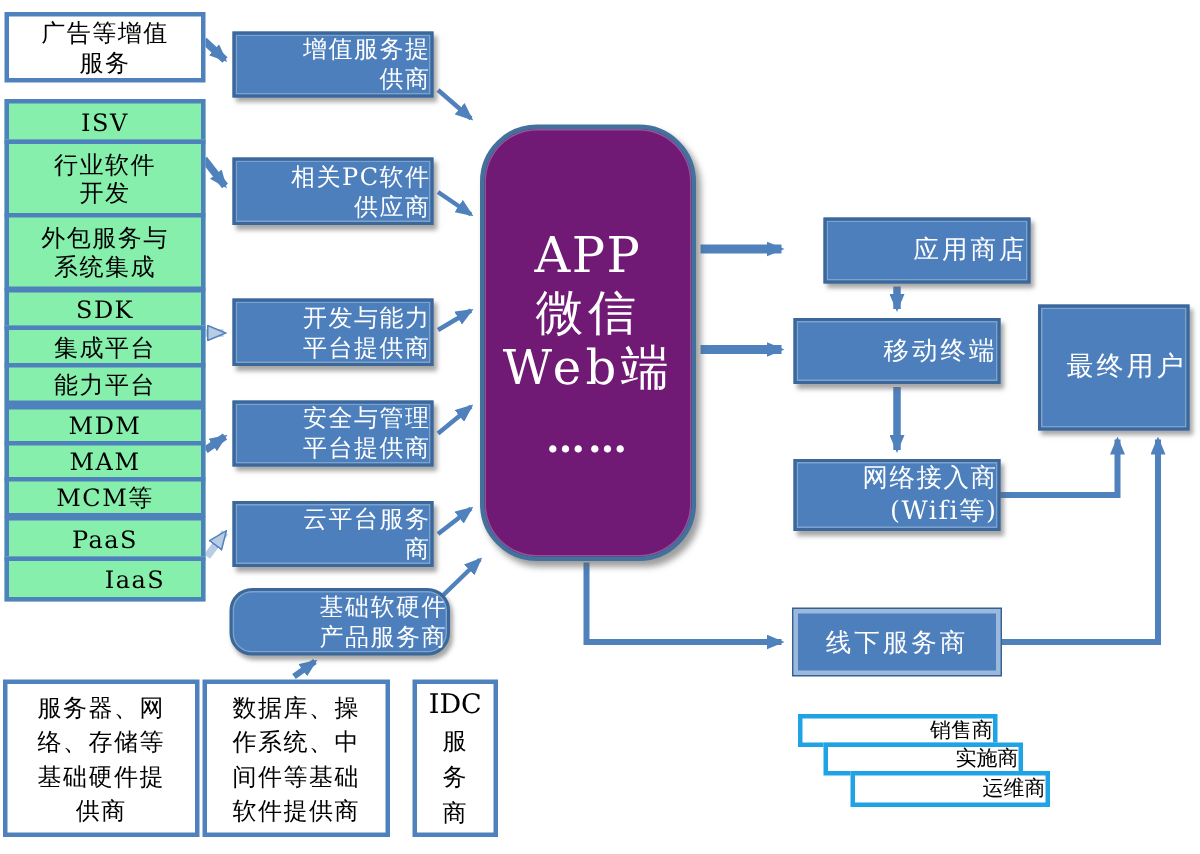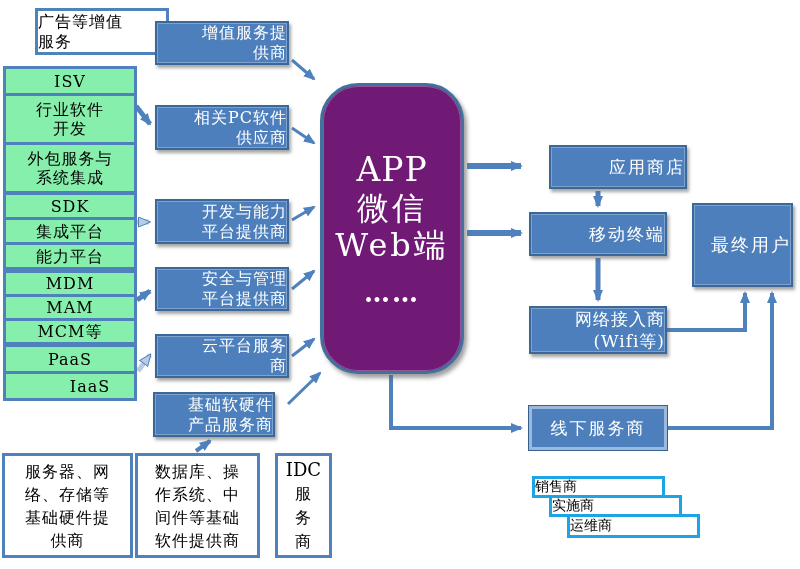--- a/index.html
+++ b/index.html
@@ -4,23 +4,23 @@
 <style>
   html,body{margin:0;padding:0;background:#fff;}
   .stage{
     position:relative;width:800px;height:569px;background:#ffffff;overflow:hidden;
     font-family:"DejaVu Serif","Liberation Serif",serif;color:#000;
   }
   .abs{position:absolute;box-sizing:border-box;}
   .links{position:absolute;left:0;top:0;width:800px;height:569px;}
 
   
-  .wbox{background:#fff;border:3px solid #4f81bd;text-align:left;
+  .wbox{background:#fff;border:3px solid #4f81bd;text-align:center;
         font-size:16px;line-height:20px;letter-spacing:1px;
-        display:flex;flex-direction:column;justify-content:center;margin-left:32px;}
+        display:flex;flex-direction:column;justify-content:center;}
   .grp{display:flex;flex-direction:column;}
   .grp .row{background:#86efac;border:3px solid #4f81bd;margin-top:-3px;text-align:center;
         font-size:16px;line-height:19px;letter-spacing:1px;flex:0 0 auto;
         display:flex;flex-direction:column;justify-content:center;}
   .grp .row:first-child{margin-top:0;}
   .latin{font-size:18px;letter-spacing:0;}
 
   
   .bbox{background:#4d7fbc;border:2px solid #3c6899;color:#fff;text-align:right;
         font-size:16px;line-height:20px;letter-spacing:1px;
@@ -34,21 +34,21 @@
   .cnode .l-big{font-size:33px;line-height:40px;letter-spacing:1px;}
   .cnode .l-mid{font-size:32px;line-height:37px;letter-spacing:3px;}
   .cnode .l-dots{font-size:26px;line-height:30px;font-weight:bold;letter-spacing:2px;margin-top:14px;}
 
   
   .obox{background:#4d7fbc;border:3px solid #9cb8dc;color:#fff;text-align:center;
         font-size:17px;letter-spacing:2px;box-shadow:0 0 0 1px #35618f;
         display:flex;flex-direction:column;justify-content:center;}
 
   
-  .casc{background:#fff;border:3px solid #1ea3e4;text-align:left;color:#000;
+  .casc{background:#fff;border:3px solid #1ea3e4;text-align:right;color:#000;
         font-size:14px;display:flex;flex-direction:column;justify-content:center;}
 
   
   .tcell{background:#fff;border:3px solid #4f81bd;text-align:center;
         font-size:16px;line-height:23px;letter-spacing:1px;
         display:flex;flex-direction:column;justify-content:center;}
 </style>
 </head>
 <body>
 
@@ -152,21 +152,21 @@
     <div>平台提供商</div>
   </div>
   <div class="abs bbox" style="left:155px;top:267px;width:134px;height:44px;">
     <div>安全与管理</div>
     <div>平台提供商</div>
   </div>
   <div class="abs bbox" style="left:155px;top:334px;width:134px;height:44px;">
     <div>云平台服务</div>
     <div>商</div>
   </div>
-  <div class="abs bbox" style="left:153px;top:392px;width:122px;height:45px;">
+  <div class="abs bbox" style="left:153px;top:392px;width:147px;height:45px;border-radius:15px;">
     <div>基础软硬件</div>
     <div>产品服务商</div>
   </div>
 
   <div class="abs cnode" style="left:320px;top:83px;width:144px;height:291px;">
     <div class="l-big">APP</div>
     <div class="l-mid">微信</div>
     <div class="l-mid">Web端</div>
     <div class="l-dots">……</div>
   </div>

